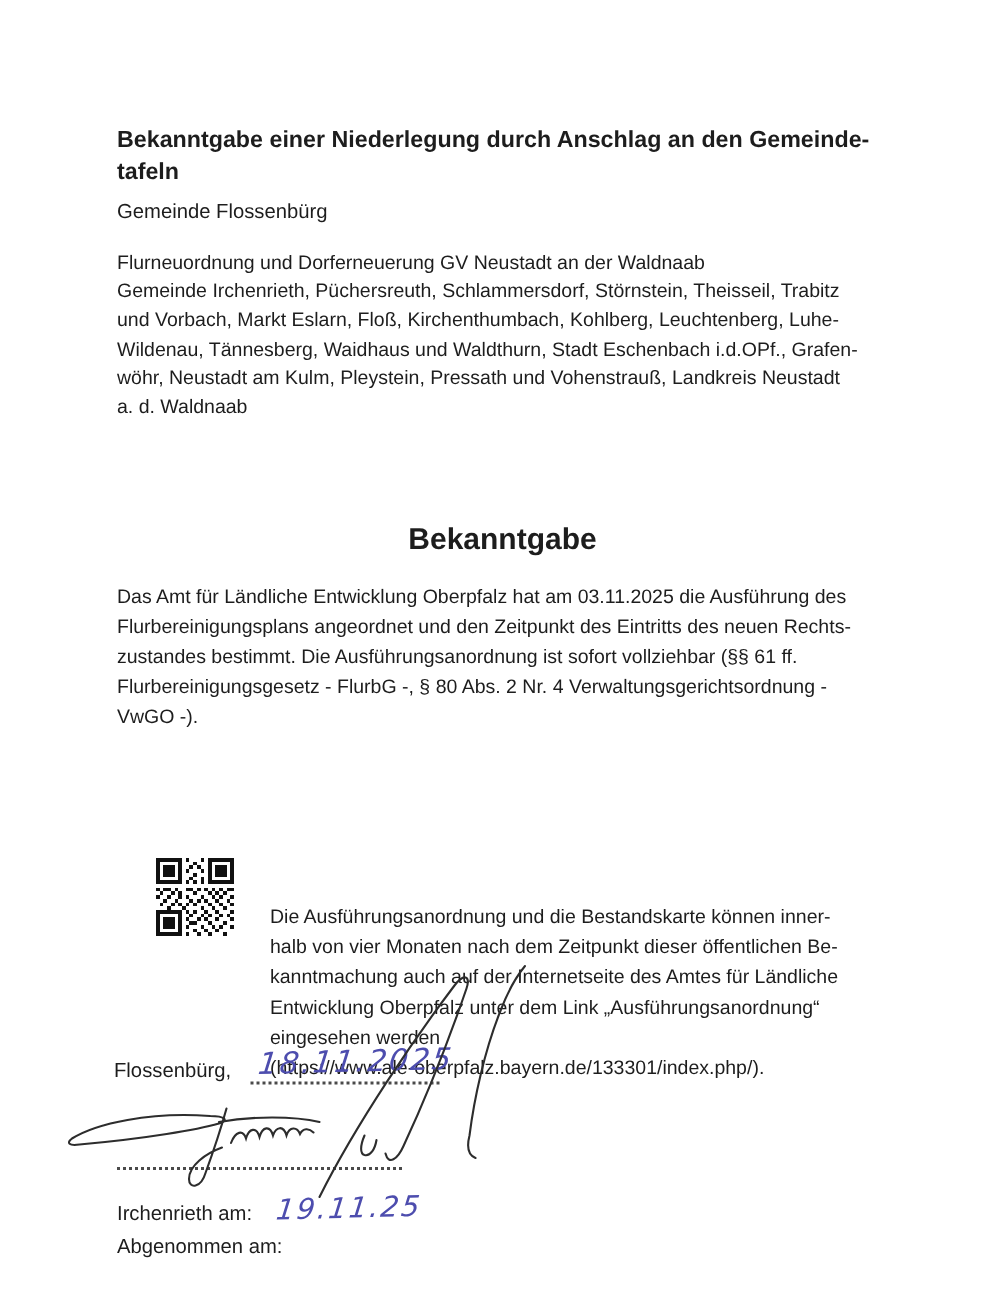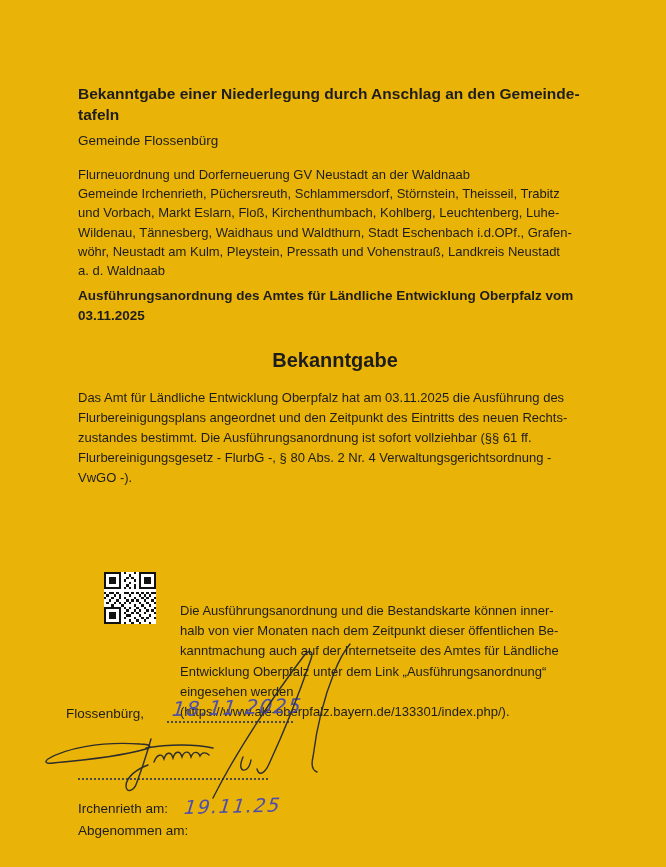--- a/index.html
+++ b/index.html
@@ -1,19 +1,19 @@
 <!DOCTYPE html>
 <html><head>
 <meta charset="utf-8">
 <style>
   html,body{margin:0;padding:0;background:#e8e8e8;}
   .page{
     position:relative;
     width:666px;height:867px;
-    background:#eab308;
+    background:#ffffff;
     font-family:"Liberation Sans", sans-serif;
     color:#1d1d1d;
     overflow:hidden;
     margin:0 auto;
   }
   .abs{position:absolute;white-space:pre;}
   .title{
     left:78px;top:83px;width:540px;
     font-size:15.5px;font-weight:700;line-height:21px;
   }
@@ -30,21 +30,21 @@
     font-size:13.5px;font-weight:700;line-height:19.5px;
   }
   .section-head{
     left:78px;top:349px;width:514px;
     text-align:center;font-size:20px;font-weight:700;
   }
   .p-exec{left:78px;top:388px;}
   .p-insp{left:78px;top:490px;}
   .p-online{left:180px;top:601px;line-height:20.2px;}
   .qr{left:104px;top:572px;width:52px;height:52px;}
-  .place-label{left:66px;top:706px;font-size:13.5px;}
+  .place-label{left:76px;top:706px;font-size:13.5px;}
   .hand{
     color:#4d4dae;
     font-family:"DejaVu Sans", sans-serif;
     font-style:italic;
     letter-spacing:1.5px;
     transform:skewX(-8deg) rotate(-1.5deg);
     transform-origin:left bottom;
   }
   .hand-date-1{left:171px;top:697px;font-size:20px;}
   .hand-date-2{left:183px;top:796px;font-size:19px;}
@@ -65,22 +65,20 @@
 
   <div class="abs subhead">Gemeinde Flossenbürg</div>
 
   <div class="abs body-par procedure">Flurneuordnung und Dorferneuerung GV Neustadt an der Waldnaab
 Gemeinde Irchenrieth, Püchersreuth, Schlammersdorf, Störnstein, Theisseil, Trabitz
 und Vorbach, Markt Eslarn, Floß, Kirchenthumbach, Kohlberg, Leuchtenberg, Luhe-
 Wildenau, Tännesberg, Waidhaus und Waldthurn, Stadt Eschenbach i.d.OPf., Grafen-
 wöhr, Neustadt am Kulm, Pleystein, Pressath und Vohenstrauß, Landkreis Neustadt
 a. d. Waldnaab</div>
 
-  <div class="abs order-head">Ausführungsanordnung des Amtes für Ländliche Entwicklung Oberpfalz vom
-03.11.2025</div>
 
   <div class="abs section-head">Bekanntgabe</div>
 
   <div class="abs body-par p-exec">Das Amt für Ländliche Entwicklung Oberpfalz hat am 03.11.2025 die Ausführung des
 Flurbereinigungsplans angeordnet und den Zeitpunkt des Eintritts des neuen Rechts-
 zustandes bestimmt. Die Ausführungsanordnung ist sofort vollziehbar (§§ 61 ff.
 Flurbereinigungsgesetz - FlurbG -, § 80 Abs. 2 Nr. 4 Verwaltungsgerichtsordnung -
 VwGO -).</div>
 
 

